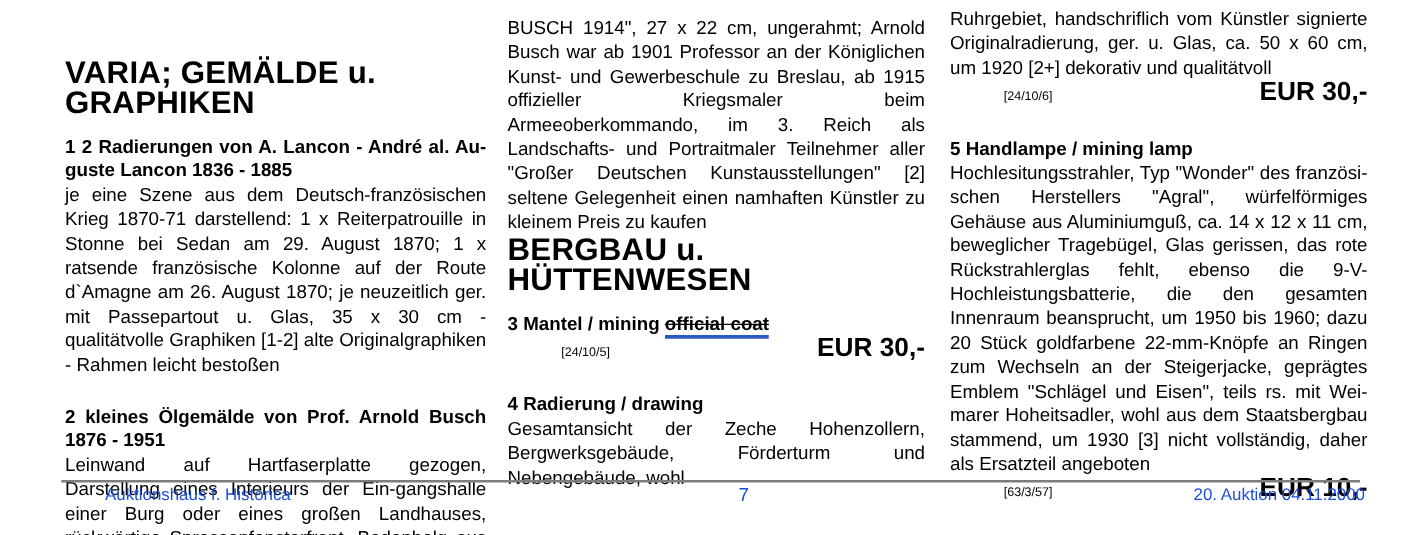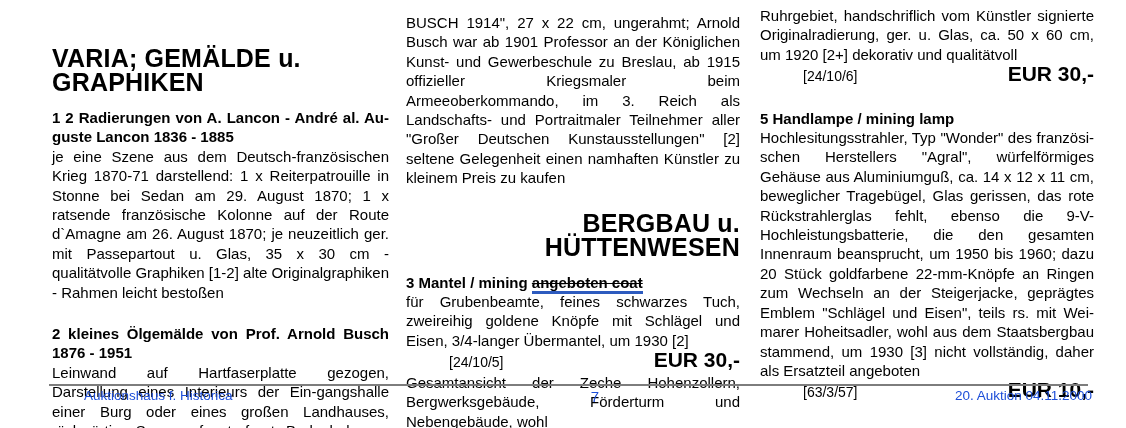--- a/index.html
+++ b/index.html
@@ -22,36 +22,36 @@
   .col-right {left:760px; top:6px; width:334px;}
 
   .section-heading{
     font-size:25px;
     font-weight:bold;
     line-height:24px;
     text-align:left;
     margin:0 0 14px 0;
     letter-spacing:.2px;
   }
-  .bergbau-heading{margin-top:23px;text-align:right;}
+  .bergbau-heading{margin-top:0;}
 
   .item-title{
     font-weight:bold;
     margin:0;
     text-align:justify;
   }
   .item-title.gap{margin-top:22px;}
   .item-body{margin:0;}
   .ref-row{
     display:flex;
     justify-content:space-between;
     align-items:baseline;
     margin:0;
   }
-  .ref{font-size:14px;padding-left:43px;}
+  .ref{font-size:10px;padding-left:43px;}
   .price{font-weight:bold;font-size:21px;}
 
   .struck{
     text-decoration:line-through;
     text-decoration-color:#000;
     border-bottom:3px solid #2d5bbf;
     padding-bottom:0px;
   }
 
   .footer-line{
@@ -84,27 +84,27 @@
 
     <p class="item-title gap">2 kleines Ölgemälde von Prof. Arnold Busch 1876 - 1951</p>
     <p class="item-body">Leinwand auf Hartfaserplatte gezogen, Darstellung eines Interieurs der Ein-gangshalle einer Burg oder eines großen Landhauses, rückwärtige Sprossen­fensterfront, Bodenbelg aus groben Sandsteinplat­ten, Holztreppe mit Geländer, links unten signiert "A.</p>
   </div>
 
   <div class="col col-mid">
     <p class="item-body">BUSCH 1914", 27 x 22 cm, ungerahmt; Arnold Busch war ab 1901 Professor an der Königlichen Kunst- und Gewerbeschule zu Breslau, ab 1915 offi­zieller Kriegsmaler beim Armeeoberkommando, im 3. Reich als Landschafts- und Portraitmaler Teil­nehmer aller "Großer Deutschen Kunstausstellun­gen" [2] seltene Gelegenheit einen namhaften Künst­ler zu kleinem Preis zu kaufen</p>
 
     <h1 class="section-heading bergbau-heading">BERGBAU u. HÜTTENWESEN</h1>
 
-    <p class="item-title"><span>3 Mantel / mining </span><span class="struck">angeboten coat</span></p>
-    <p class="item-body">für Grubenbeamte, feines schwarzes Tuch, zweirei­hig goldene Knöpfe mit Schlägel und Eisen, 3/4-langer Übermantel, um 1930 [2]</p>
+    <p class="item-title"><span>3 Mantel / mining </span><span class="struck">official coat</span></p>
     <div class="ref-row">
       <span class="ref">[24/10/5]</span>
       <span class="price">EUR 30,-</span>
     </div>
 
+    <p class="item-title gap">4 Radierung / drawing</p>
     <p class="item-body">Gesamtansicht der Zeche Hohenzollern, Bergwerks­gebäude, Förderturm und Nebengebäude, wohl</p>
   </div>
 
   <div class="col col-right">
     <p class="item-body">Ruhrgebiet, handschriflich vom Künstler signierte Originalradierung, ger. u. Glas, ca. 50 x 60 cm, um 1920 [2+] dekorativ und qualitätvoll</p>
     <div class="ref-row">
       <span class="ref">[24/10/6]</span>
       <span class="price">EUR 30,-</span>
     </div>
 

